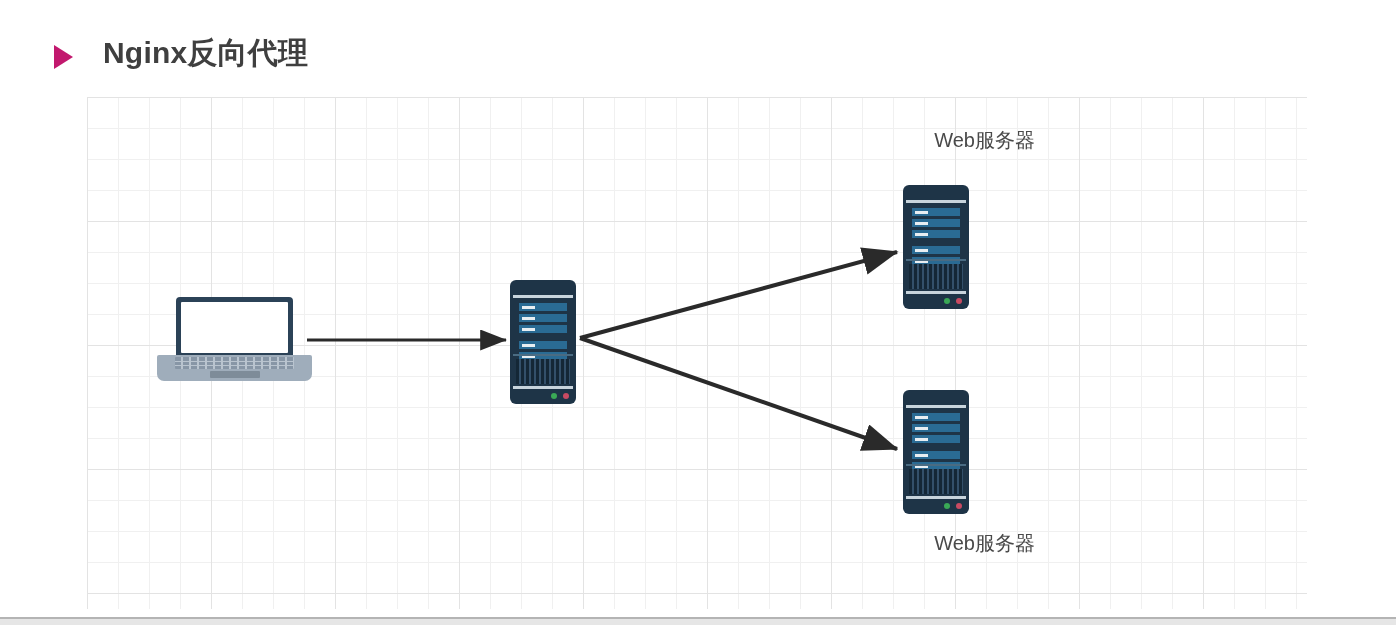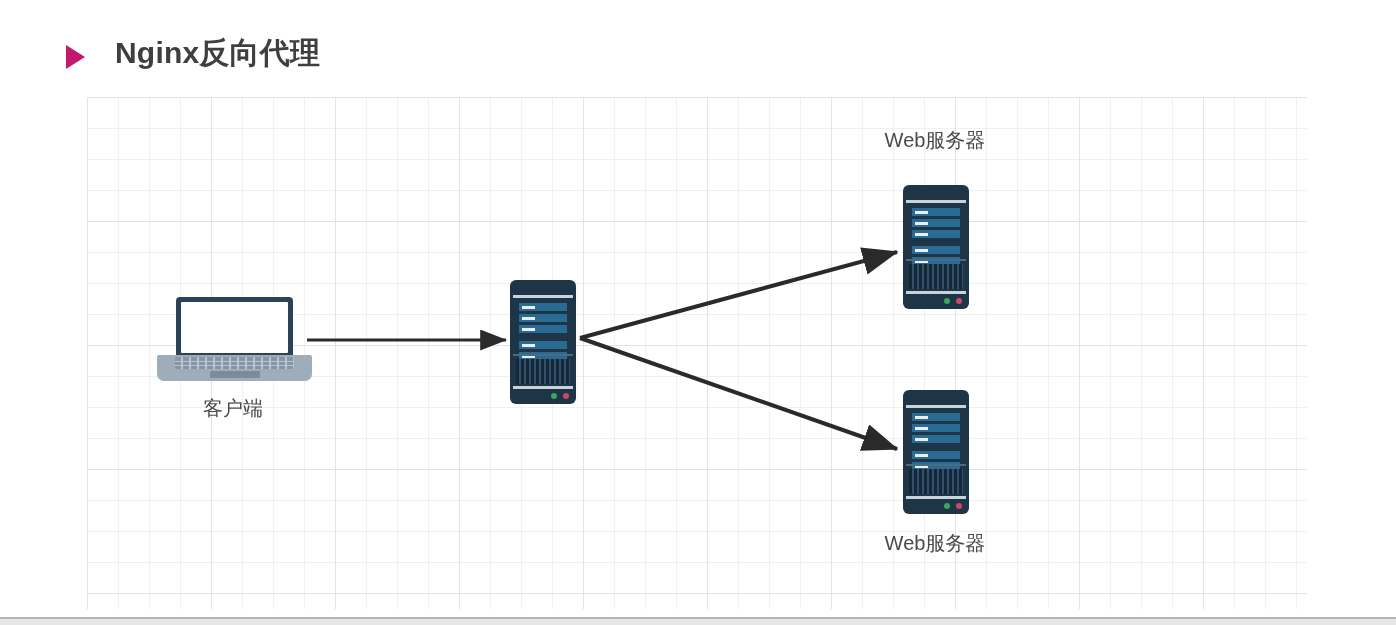--- a/index.html
+++ b/index.html
@@ -11,21 +11,21 @@
     width: 1396px;
     height: 625px;
     font-family: "Liberation Sans", sans-serif;
     overflow: hidden;
     position: relative;
   }
 
   
   #slide-header {
     position: absolute;
-    left: 16px;
+    left: 4px;
     top: 0;
     width: 1114px;
     height: 92px;
   }
   #bullet-triangle {
     position: absolute;
     left: 50px;
     top: 45px;
     width: 0;
     height: 0;
@@ -76,21 +76,21 @@
 
   
   .node {
     position: absolute;
   }
   .node-label {
     position: absolute;
     font-size: 20px;
     color: #4a4a4a;
     white-space: nowrap;
-    text-align: center;
+    text-align: right;
   }
 
   
   #laptop-client {
     left: 70px;
     top: 200px;
     width: 155px;
     height: 90px;
   }
   .laptop-lid {
@@ -292,21 +292,20 @@
   <div class="node" id="laptop-client">
     <div class="laptop-lid">
       <div class="laptop-screen"></div>
     </div>
     <div class="laptop-base"></div>
     <div class="laptop-keyboard"></div>
     <div class="laptop-keyrow-sep" style="top:63.5px"></div>
     <div class="laptop-keyrow-sep" style="top:67.5px"></div>
     <div class="laptop-trackpad"></div>
   </div>
-  <div class="node-label" id="label-client">客户端</div>
 
   <div class="node server" id="nginx-proxy">
     <div class="srv-body"></div>
     <div class="srv-top-strip"></div>
     <div class="srv-bars">
       <div class="srv-bar"></div>
       <div class="srv-bar"></div>
       <div class="srv-bar gap"></div>
       <div class="srv-bar"></div>
       <div class="srv-bar"></div>

